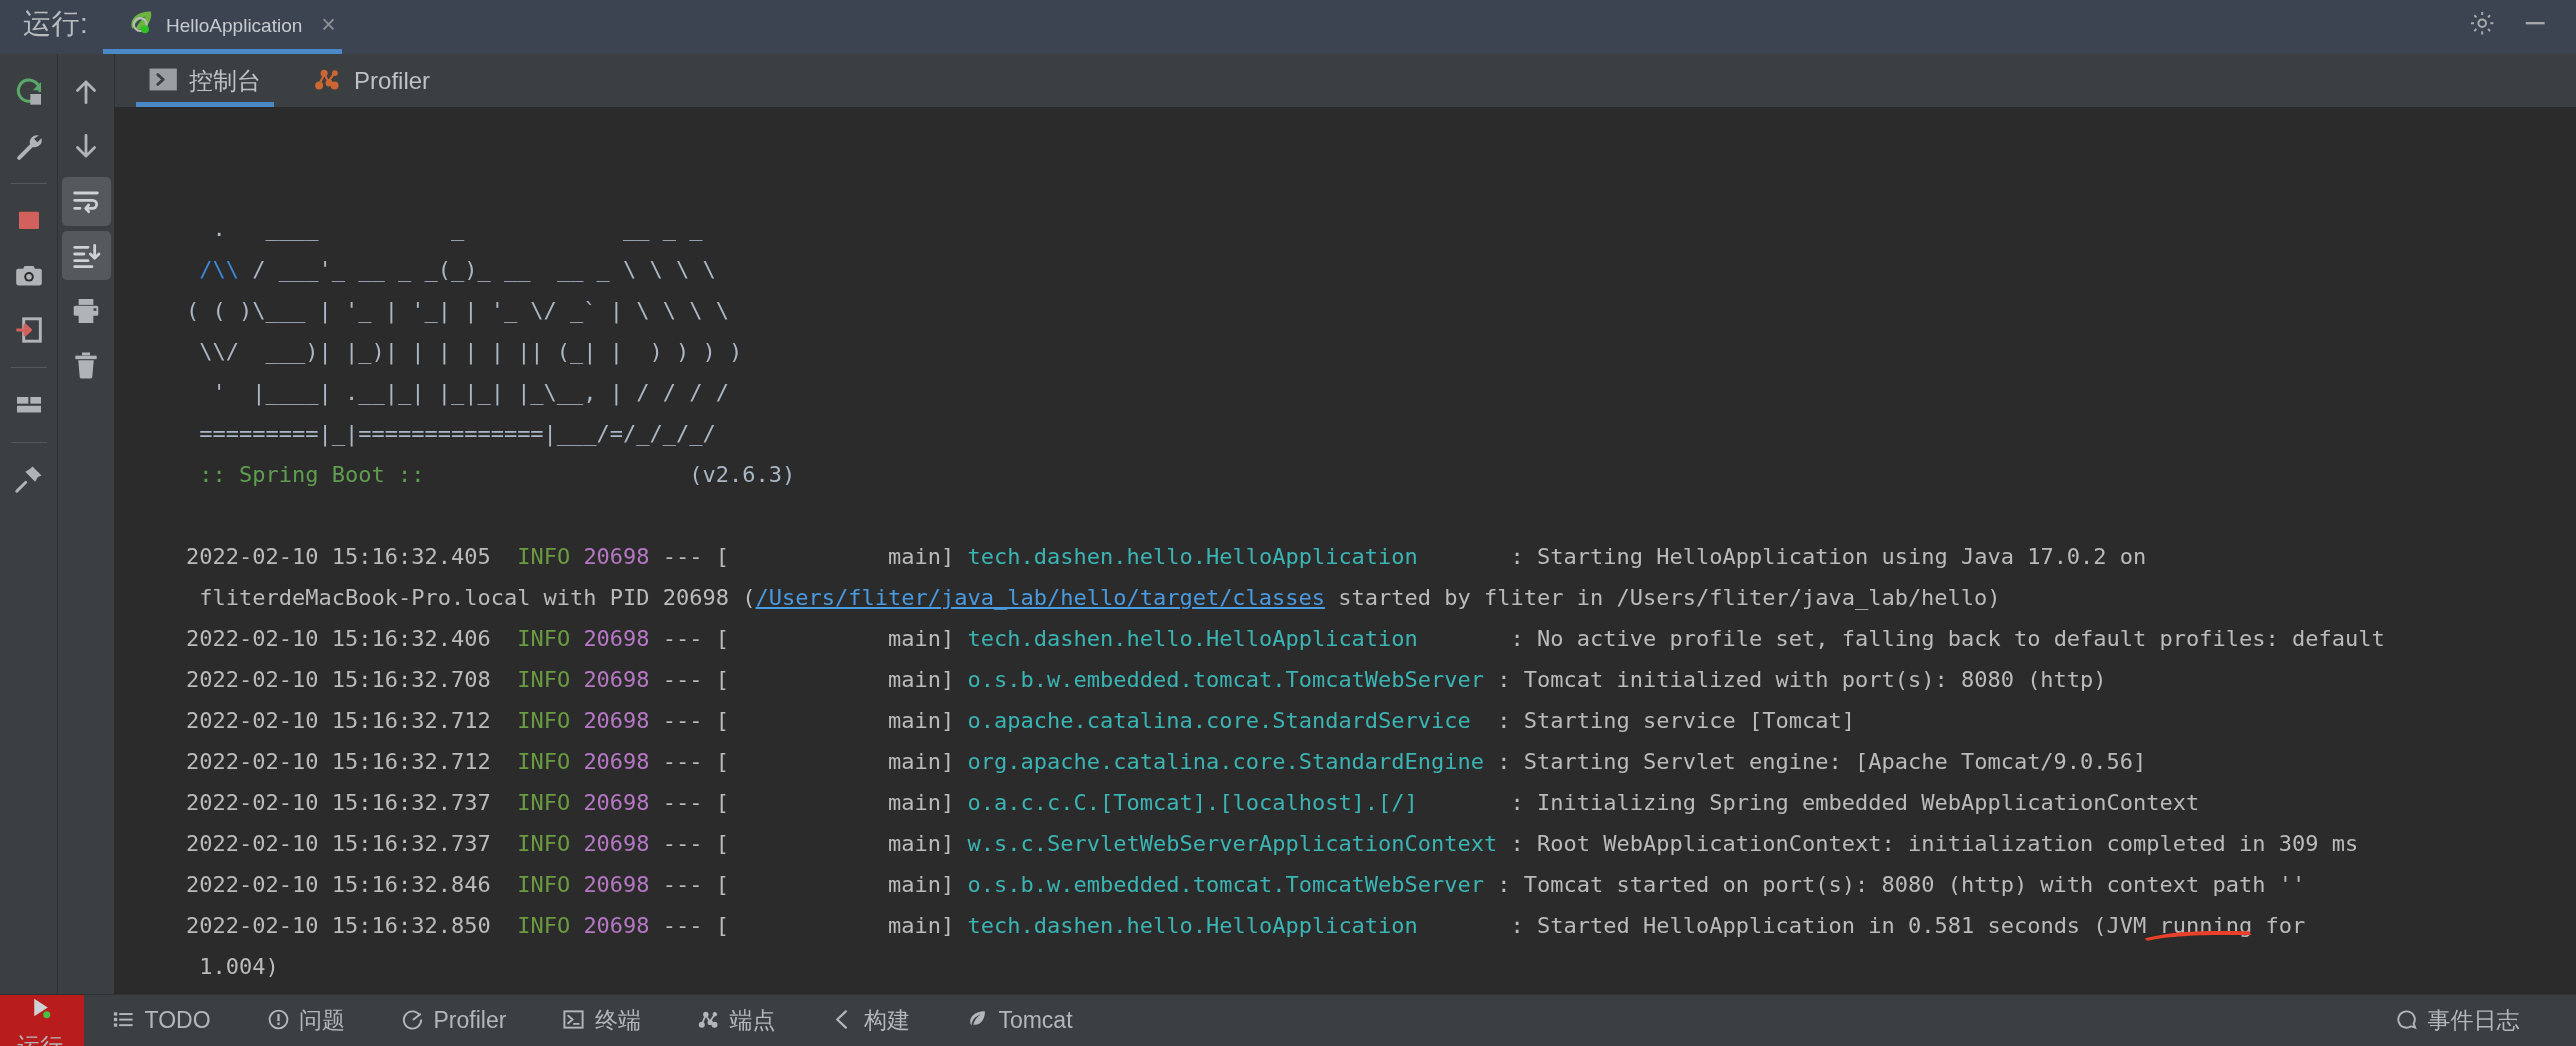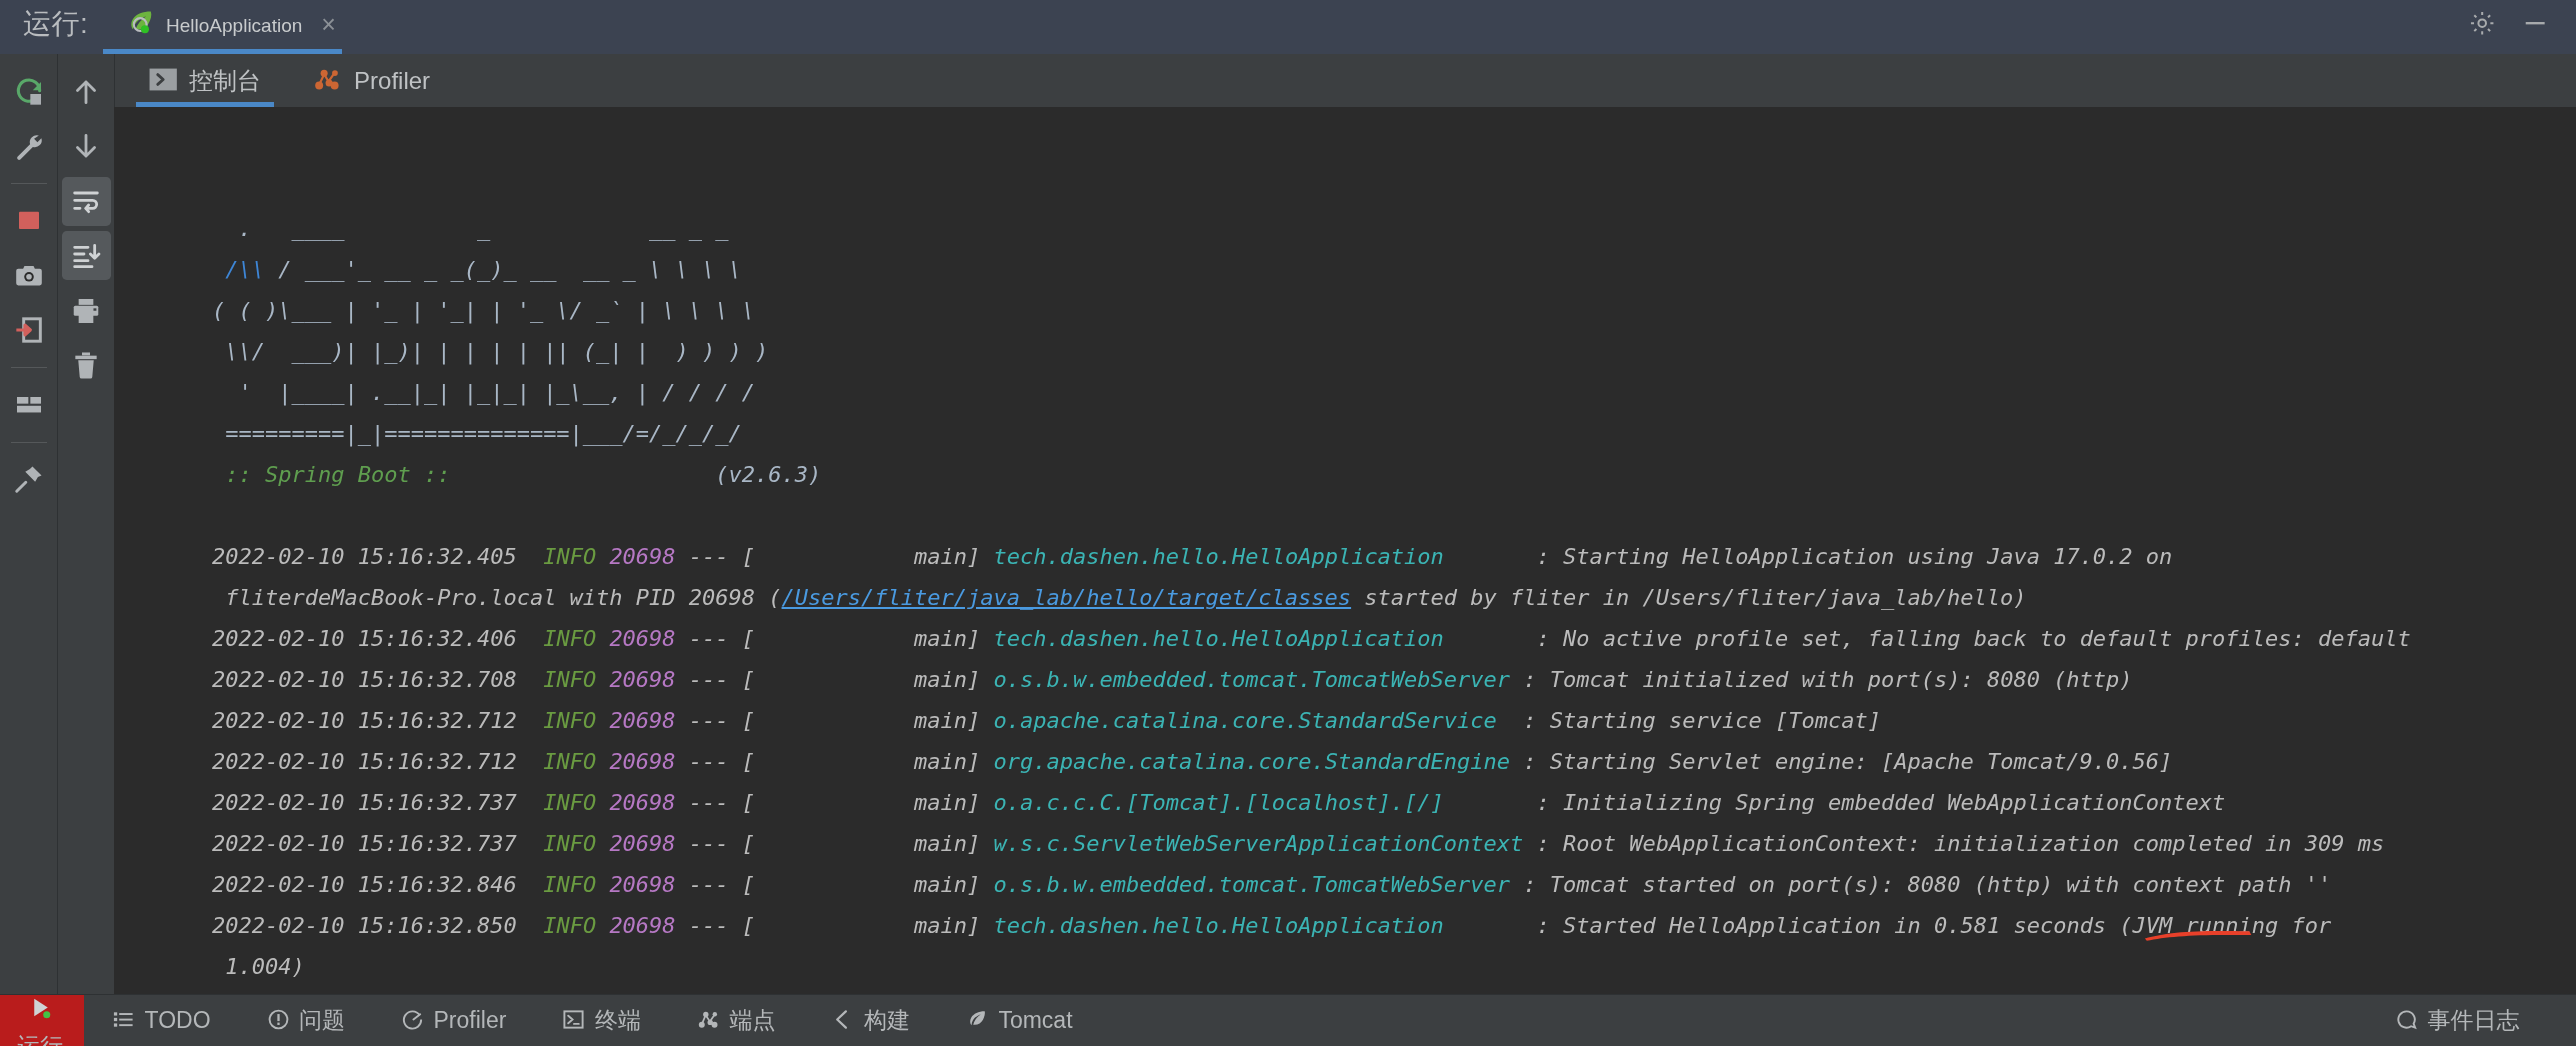--- a/index.html
+++ b/index.html
@@ -145,21 +145,21 @@
     background: #2b2b2b;
     overflow: hidden;
     position: relative;
     padding: 19px 0 0 0;
     font-family: "DejaVu Sans Mono", "Liberation Mono", monospace;
     font-size: 22px;
     line-height: 41px;
     color: #bbbbbb;
     white-space: pre;
   }
-  .console-inner { padding-left: 98px; position: relative; font-style: italic; }
+  .console-inner { padding-left: 72px; position: relative; }
 
   .banner-line { white-space: pre; color: #a9b7c6; }
   .banner-blue { color: #3e86d6; }
   .banner-green { color: #5f9e4f; }
 
   .log-line { white-space: pre; }
   .c-ts   { color: #bbbbbb; }
   .c-info { color: #6a9b41; }
   .c-pid  { color: #b678c4; }
   .c-dash { color: #bbbbbb; }

